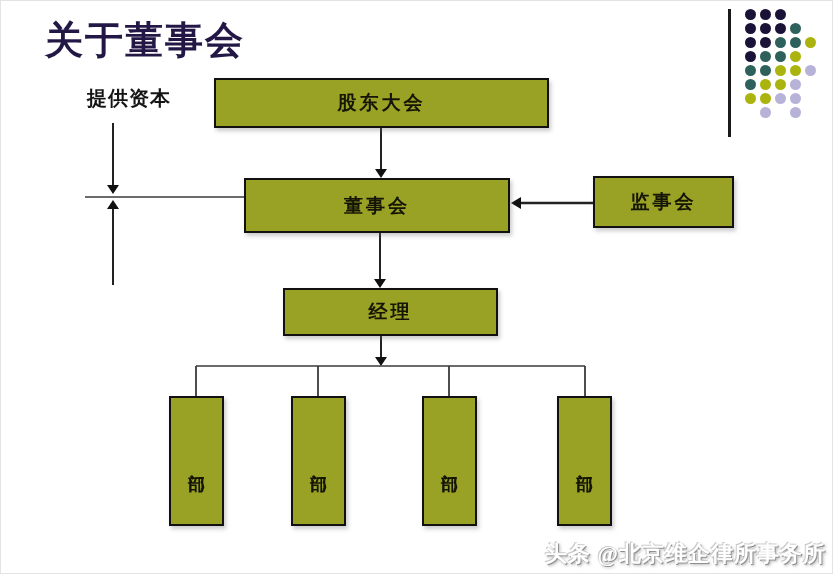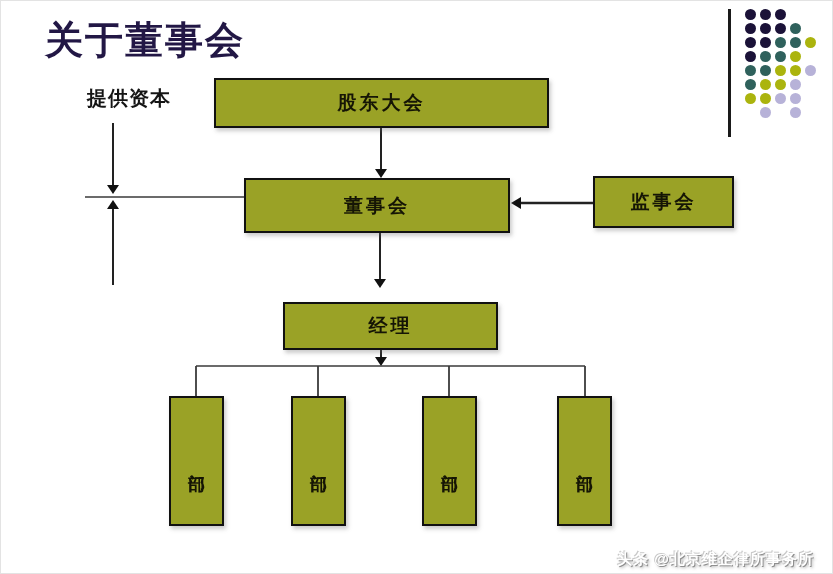--- a/index.html
+++ b/index.html
@@ -1,19 +1,19 @@
 <!DOCTYPE html>
 <html style="--node-fill: #9aa226; --node-border: #111111;"><head>
 <meta charset="utf-8">
 <style>
   html,body{margin:0;padding:0;background:#ffffff;}
   .slide{
     position:relative;width:833px;height:574px;background:#ffffff;
     overflow:hidden;border:1px solid #e3e3e3;box-sizing:border-box;
-    font-family:Liberation Sans, sans-serif;
+    font-family:Liberation Serif, serif;
   }
   .title{
     position:absolute;left:44px;top:14px;margin:0;
     font-size:38px;font-weight:bold;letter-spacing:2px;color:#221745;
   }
   
   .deco-vline{position:absolute;left:727px;top:8px;width:3px;height:128px;background:#1a1a1a;}
   .dot-grid{position:absolute;left:744px;top:8px;width:86px;height:118px;}
   .dot{position:absolute;width:11px;height:11px;border-radius:50%;}
   
@@ -21,33 +21,33 @@
   
   .node{
     position:absolute;display:flex;align-items:center;justify-content:center;
     background:var(--node-fill,#9aa226);border:2px solid var(--node-border,#111);
     box-sizing:border-box;color:#151505;font-weight:bold;font-size:19px;
     letter-spacing:3px;box-shadow:2px 3px 4px rgba(110,110,110,.35);text-align:right;
   }
   .node-shareholders{left:213px;top:77px;width:335px;height:50px;}
   .node-board{left:243px;top:177px;width:266px;height:55px;}
   .node-supervisory{left:592px;top:175px;width:141px;height:52px;}
-  .node-manager{left:282px;top:301px;width:215px;height:48px;}
+  .node-manager{left:282px;top:287px;width:215px;height:48px;}
   .node-dept{
     top:395px;width:55px;height:130px;font-size:17px;letter-spacing:0;
     writing-mode:vertical-rl;text-orientation:upright;
   }
   .dept-1{left:168px;} .dept-2{left:290px;} .dept-3{left:421px;} .dept-4{left:556px;}
   
   .side-label{position:absolute;font-weight:bold;font-size:20px;color:#141414;letter-spacing:1px;}
   .label-provide{left:74px;top:84px;margin-left:12px;}
   .label-use{left:44px;top:292px;}
   
   .watermark{
-    position:absolute;right:18px;bottom:4px;font-size:15px;font-weight:bold;
+    position:absolute;right:6px;bottom:4px;font-size:22px;font-weight:bold;
     color:#ffffff;letter-spacing:1px;
     text-shadow:-1px -1px 0 #c9c9c9,1px 1px 0 #8f8f8f,2px 2px 3px rgba(90,90,90,.45);
   }
 </style>
 </head>
 <body>
 
 <div class="slide">
 
   <h1 class="title" style="color: rgb(34, 23, 69);">关于董事会</h1>

